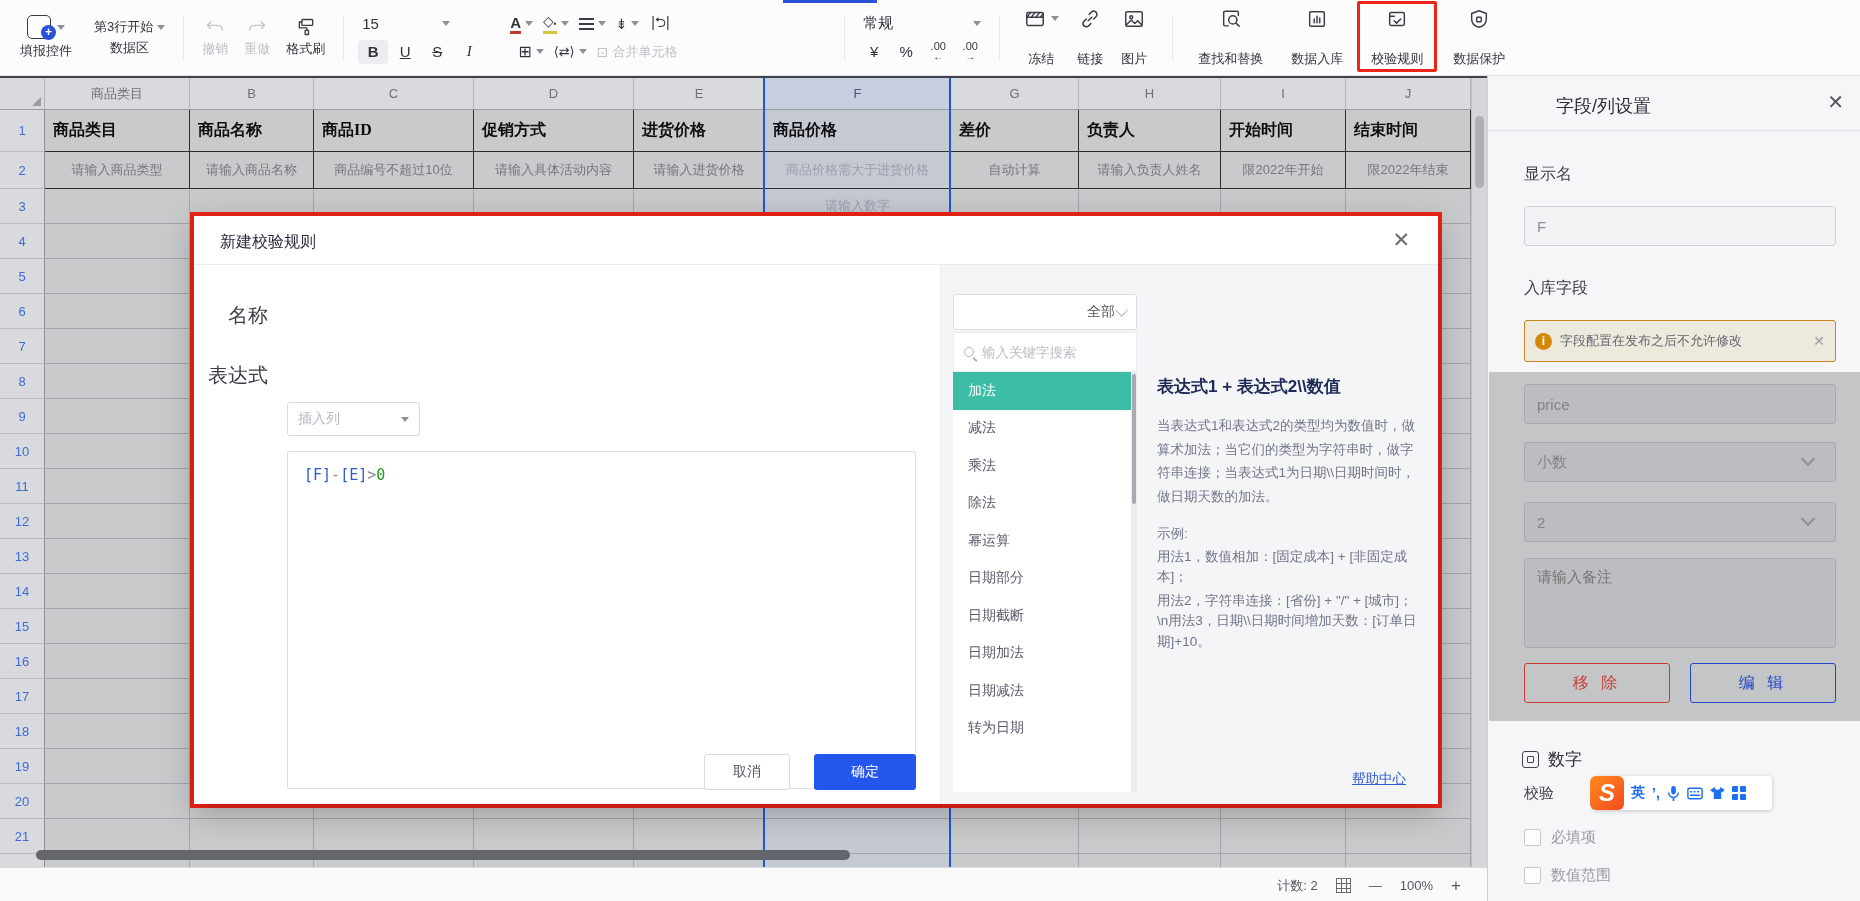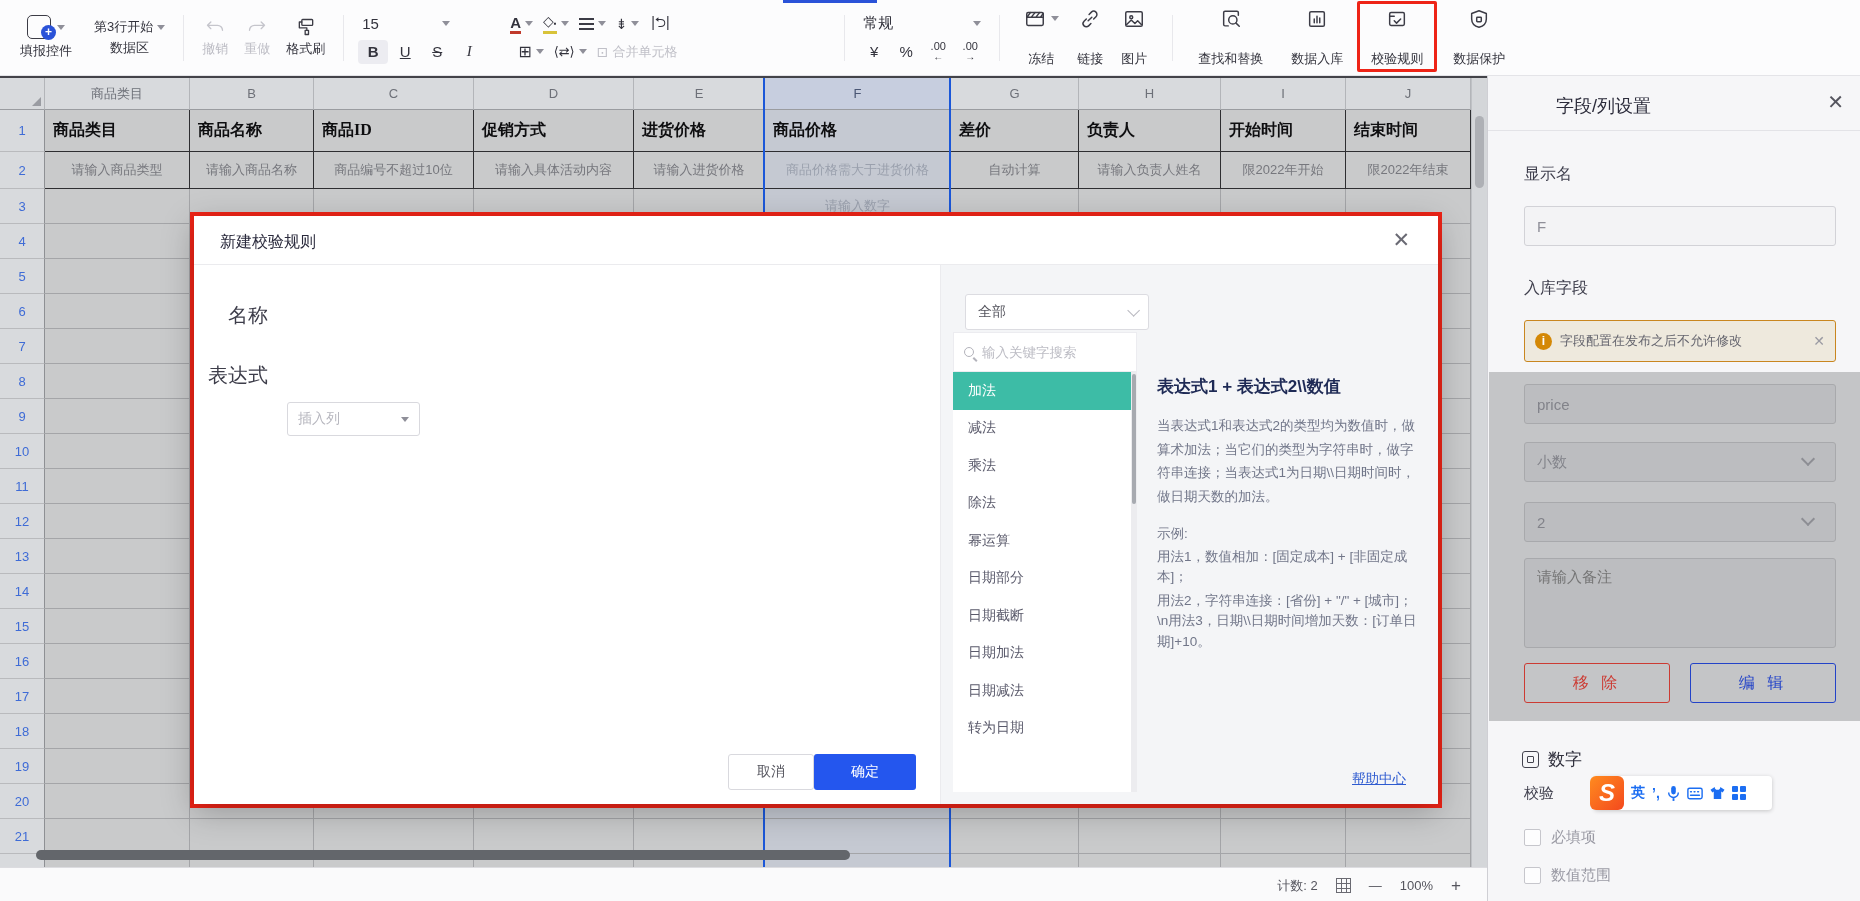--- a/index.html
+++ b/index.html
@@ -92,26 +92,26 @@
   .modal { position:absolute; inset:0; background:#fff; box-shadow:0 8px 30px rgba(0,0,0,.25); }
   .m-title { position:absolute; left:26px; top:16px; font-size:16px; color:#2a2a3c; }
   .m-close { position:absolute; right:28px; top:12px; font-size:21px; color:#6a6a74; cursor:pointer; }
   .m-divider { position:absolute; left:0; top:48px; width:100%; height:1px; background:#ebebee; }
   .m-left { position:absolute; left:0; top:49px; width:746px; height:539px; background:#fff; }
   .m-label { position:absolute; font-size:20px; color:#3d3d4a; text-align:right; width:60px; }
   .m-name-input { position:absolute; left:93px; top:76px; width:629px; height:36px; border:1px solid #d9d9de; border-radius:3px; font-size:14px; color:#33333d; padding:0 12px; font-family:inherit; background:#fff; }
   .m-select { position:absolute; left:93px; top:137px; width:133px; height:34px; border:1px solid #d9d9de; border-radius:3px; display:flex; align-items:center; justify-content:space-between; padding:0 10px; font-size:14px; color:#b6b6be; cursor:pointer; background:#fff; }
   .m-code { position:absolute; left:93px; top:186px; width:629px; height:338px; border:1px solid #dedee3; border-radius:2px; background:#fff; padding:14px 16px; font-family:"DejaVu Sans Mono","Liberation Mono",monospace; font-size:15px; }
   .tok-col { color:#2e5bd0; } .tok-op { color:#8a8a94; } .tok-num { color:#259b24; }
-  .m-foot { position:absolute; left:0; bottom:14px; width:746px; display:flex; justify-content:flex-end; padding-right:24px; }
+  .m-foot { position:absolute; left:0; bottom:14px; width:746px; display:flex; justify-content:flex-end; gap:24px; padding-right:24px; }
   .m-btn { width:86px; height:36px; border-radius:3px; display:flex; align-items:center; justify-content:center; font-size:14px; cursor:pointer; }
   .m-btn.cancel { border:1px solid #d9d9de; background:#fff; color:#55555e; }
   .m-btn.ok { background:#2456ee; color:#fff; width:102px; }
   .m-right { position:absolute; left:746px; top:49px; width:498px; height:539px; background:#f4f5f7; border-left:1px solid #ebebee; }
-  .fn-select { position:absolute; left:24px; top:29px; width:184px; height:36px; background:#fff; border:1px solid #dcdce1; border-radius:3px; display:flex; align-items:center; justify-content:space-between; padding:0 12px; font-size:14px; color:#55555e; cursor:pointer; }
+  .fn-select { position:absolute; left:12px; top:29px; width:184px; height:36px; background:#fff; border:1px solid #dcdce1; border-radius:3px; display:flex; align-items:center; justify-content:flex-end; padding:0 12px; font-size:14px; color:#55555e; cursor:pointer; }
   .fn-select .v-caret { width:9px; height:9px; border-right:1.6px solid #b9b9c0; border-bottom:1.6px solid #b9b9c0; transform:rotate(45deg) translateY(-3px); }
   .fn-search { position:absolute; left:12px; top:67px; width:184px; height:40px; background:#fff; border:1px solid #ececf0; display:flex; align-items:center; padding:0 10px; gap:8px; }
   .fn-search input { border:none; outline:none; width:130px; font-size:13.5px; color:#55555e; font-family:inherit; background:transparent; }
   .fn-search input::placeholder { color:#bcbcc4; }
   .loupe { width:10px; height:10px; border:1.8px solid #b3b3bb; border-radius:50%; position:relative; flex:none; }
   .loupe:after { content:""; position:absolute; left:9px; top:9px; width:5px; height:1.8px; background:#b3b3bb; transform:rotate(45deg); transform-origin:0 0; }
   .fn-list { position:absolute; left:12px; top:107px; width:184px; height:420px; background:#fff; overflow:hidden; }
   .fn-item { height:37.5px; display:flex; align-items:center; padding-left:15px; font-size:14px; color:#5a5a6b; cursor:pointer; }
   .fn-item.sel { background:#3dbca6; color:#fff; }
   .fn-scroll { position:absolute; right:0; top:0; width:6px; height:420px; background:#ececef; }
@@ -697,20 +697,21 @@
     <div class="m-close">✕</div>
     <div class="m-divider"></div>
 
     <div class="m-left">
       <span class="m-label" style="left:14px;top:37px">名称</span>
       <span class="m-label" style="left:14px;top:97px">表达式</span>
       <div class="m-select">
         <span>插入列</span>
         <span class="caret"></span>
       </div>
+      <div class="m-code" id="formulabox"><span class="tok-col">[F]</span><span class="tok-op">-</span><span class="tok-col">[E]</span><span class="tok-op">&gt;</span><span class="tok-num">0</span></div>
       <div class="m-foot">
         <div class="m-btn cancel">取消</div>
         <div class="m-btn ok">确定</div>
       </div>
     </div>
 
     <div class="m-right">
       <div class="fn-select">
         <span>全部</span>
         <span class="v-caret"></span>

